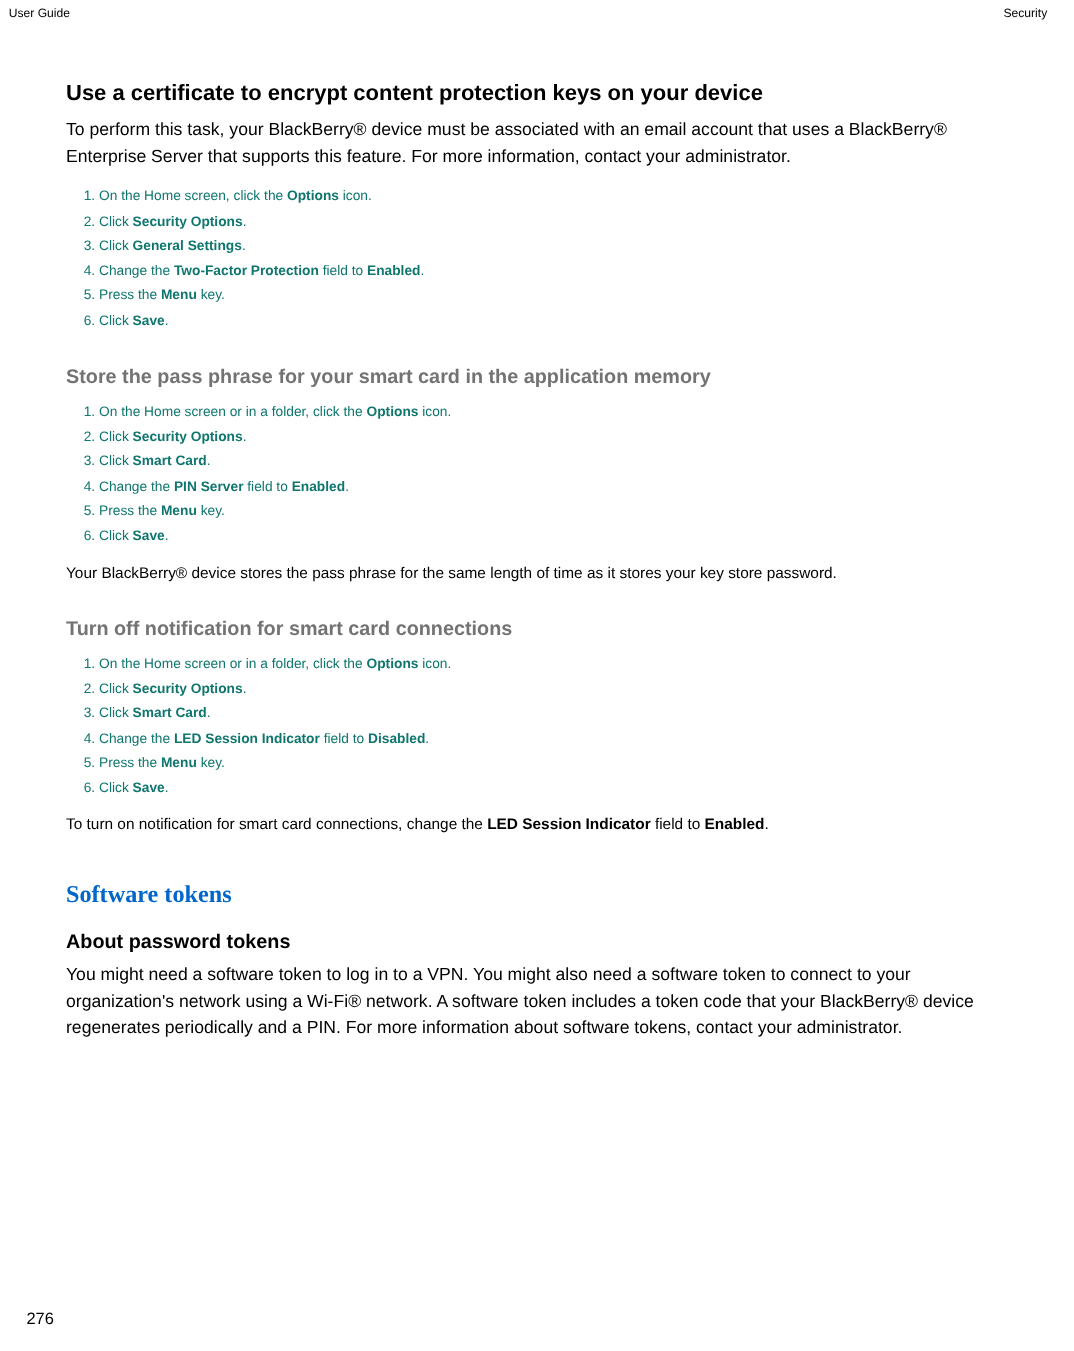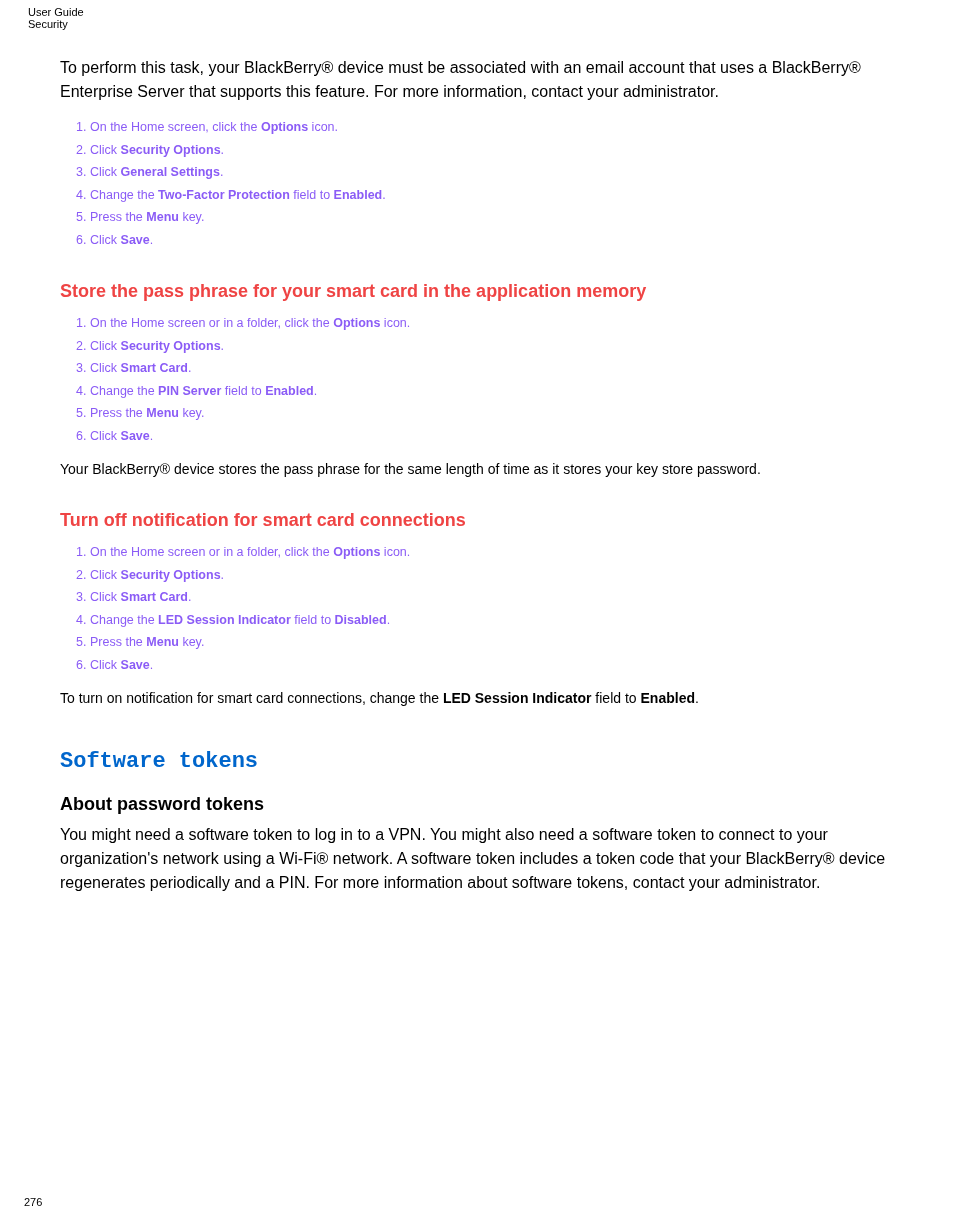--- a/index.html
+++ b/index.html
@@ -15,23 +15,22 @@
       background: #fff;
       width: 976px;
       min-height: 1228px;
       position: relative;
     }
 
     .page-header {
       display: flex;
       justify-content: space-between;
       align-items: flex-start;
-      padding: 6px 24px 6px 28px;
+      padding: 6px 24px 6px 8px;
       border-bottom: none;
-      flex-direction: column;
     }
 
     .header-left {
       font-size: 11px;
       color: #000;
     }
 
     .header-right {
       font-size: 11px;
       color: #000;
@@ -46,33 +45,33 @@
       font-weight: bold;
       color: #000;
       margin-bottom: 10px;
       margin-top: 30px;
       font-family: Arial, Helvetica, sans-serif;
     }
 
     h2.section-title {
       font-size: 18px;
       font-weight: bold;
-      color: #ef4444;
+      color: #737373;
       margin-bottom: 10px;
       margin-top: 30px;
       font-family: Arial, Helvetica, sans-serif;
     }
 
     h1.colored-title {
       font-size: 22px;
       font-weight: bold;
       color: #0066cc;
       margin-bottom: 10px;
       margin-top: 40px;
-      font-family: Liberation Mono, monospace;
+      font-family: Liberation Serif, serif;
     }
 
     h2.colored-title {
       font-size: 18px;
       font-weight: bold;
       color: #000;
       margin-bottom: 8px;
       margin-top: 20px;
       font-family: Arial, Helvetica, sans-serif;
     }
@@ -84,21 +83,21 @@
       margin-bottom: 12px;
     }
 
     ol {
       margin-left: 30px;
       margin-bottom: 12px;
     }
 
     ol li {
       font-size: 12.5px;
-      color: #8b5cf6;
+      color: #0f766e;
       line-height: 1.8;
       list-style-type: decimal;
       margin-left: 0;
     }
 
     ol li .step-text {
       font-size: 12.5px;
     }
 
     .bold-text {
@@ -110,35 +109,36 @@
       color: #000;
       line-height: 1.5;
       margin-top: 8px;
       margin-bottom: 12px;
     }
 
     .page-footer {
       position: absolute;
       bottom: 20px;
       left: 24px;
-      font-size: 11px;
+      font-size: 15px;
       color: #000;
     }
   </style>
 </head>
 <body>
 
 <div class="page-header">
   <span class="header-left">User Guide</span>
   <span class="header-right">Security</span>
 </div>
 
 <div class="page-content">
 
   <div>
+    <h1 class="section-title">Use a certificate to encrypt content protection keys on your device</h1>
     <p class="intro-text">To perform this task, your BlackBerry® device must be associated with an email account that uses a BlackBerry® Enterprise Server that supports this feature. For more information, contact your administrator.</p>
     <ol>
       <li><span class="step-text">On the Home screen, click the <span class="bold-text">Options</span> icon.</span></li>
       <li><span class="step-text">Click <span class="bold-text">Security Options</span>.</span></li>
       <li><span class="step-text">Click <span class="bold-text">General Settings</span>.</span></li>
       <li><span class="step-text">Change the <span class="bold-text">Two-Factor Protection</span> field to <span class="bold-text">Enabled</span>.</span></li>
       <li><span class="step-text">Press the <span class="bold-text">Menu</span> key.</span></li>
       <li><span class="step-text">Click <span class="bold-text">Save</span>.</span></li>
     </ol>
   </div>

